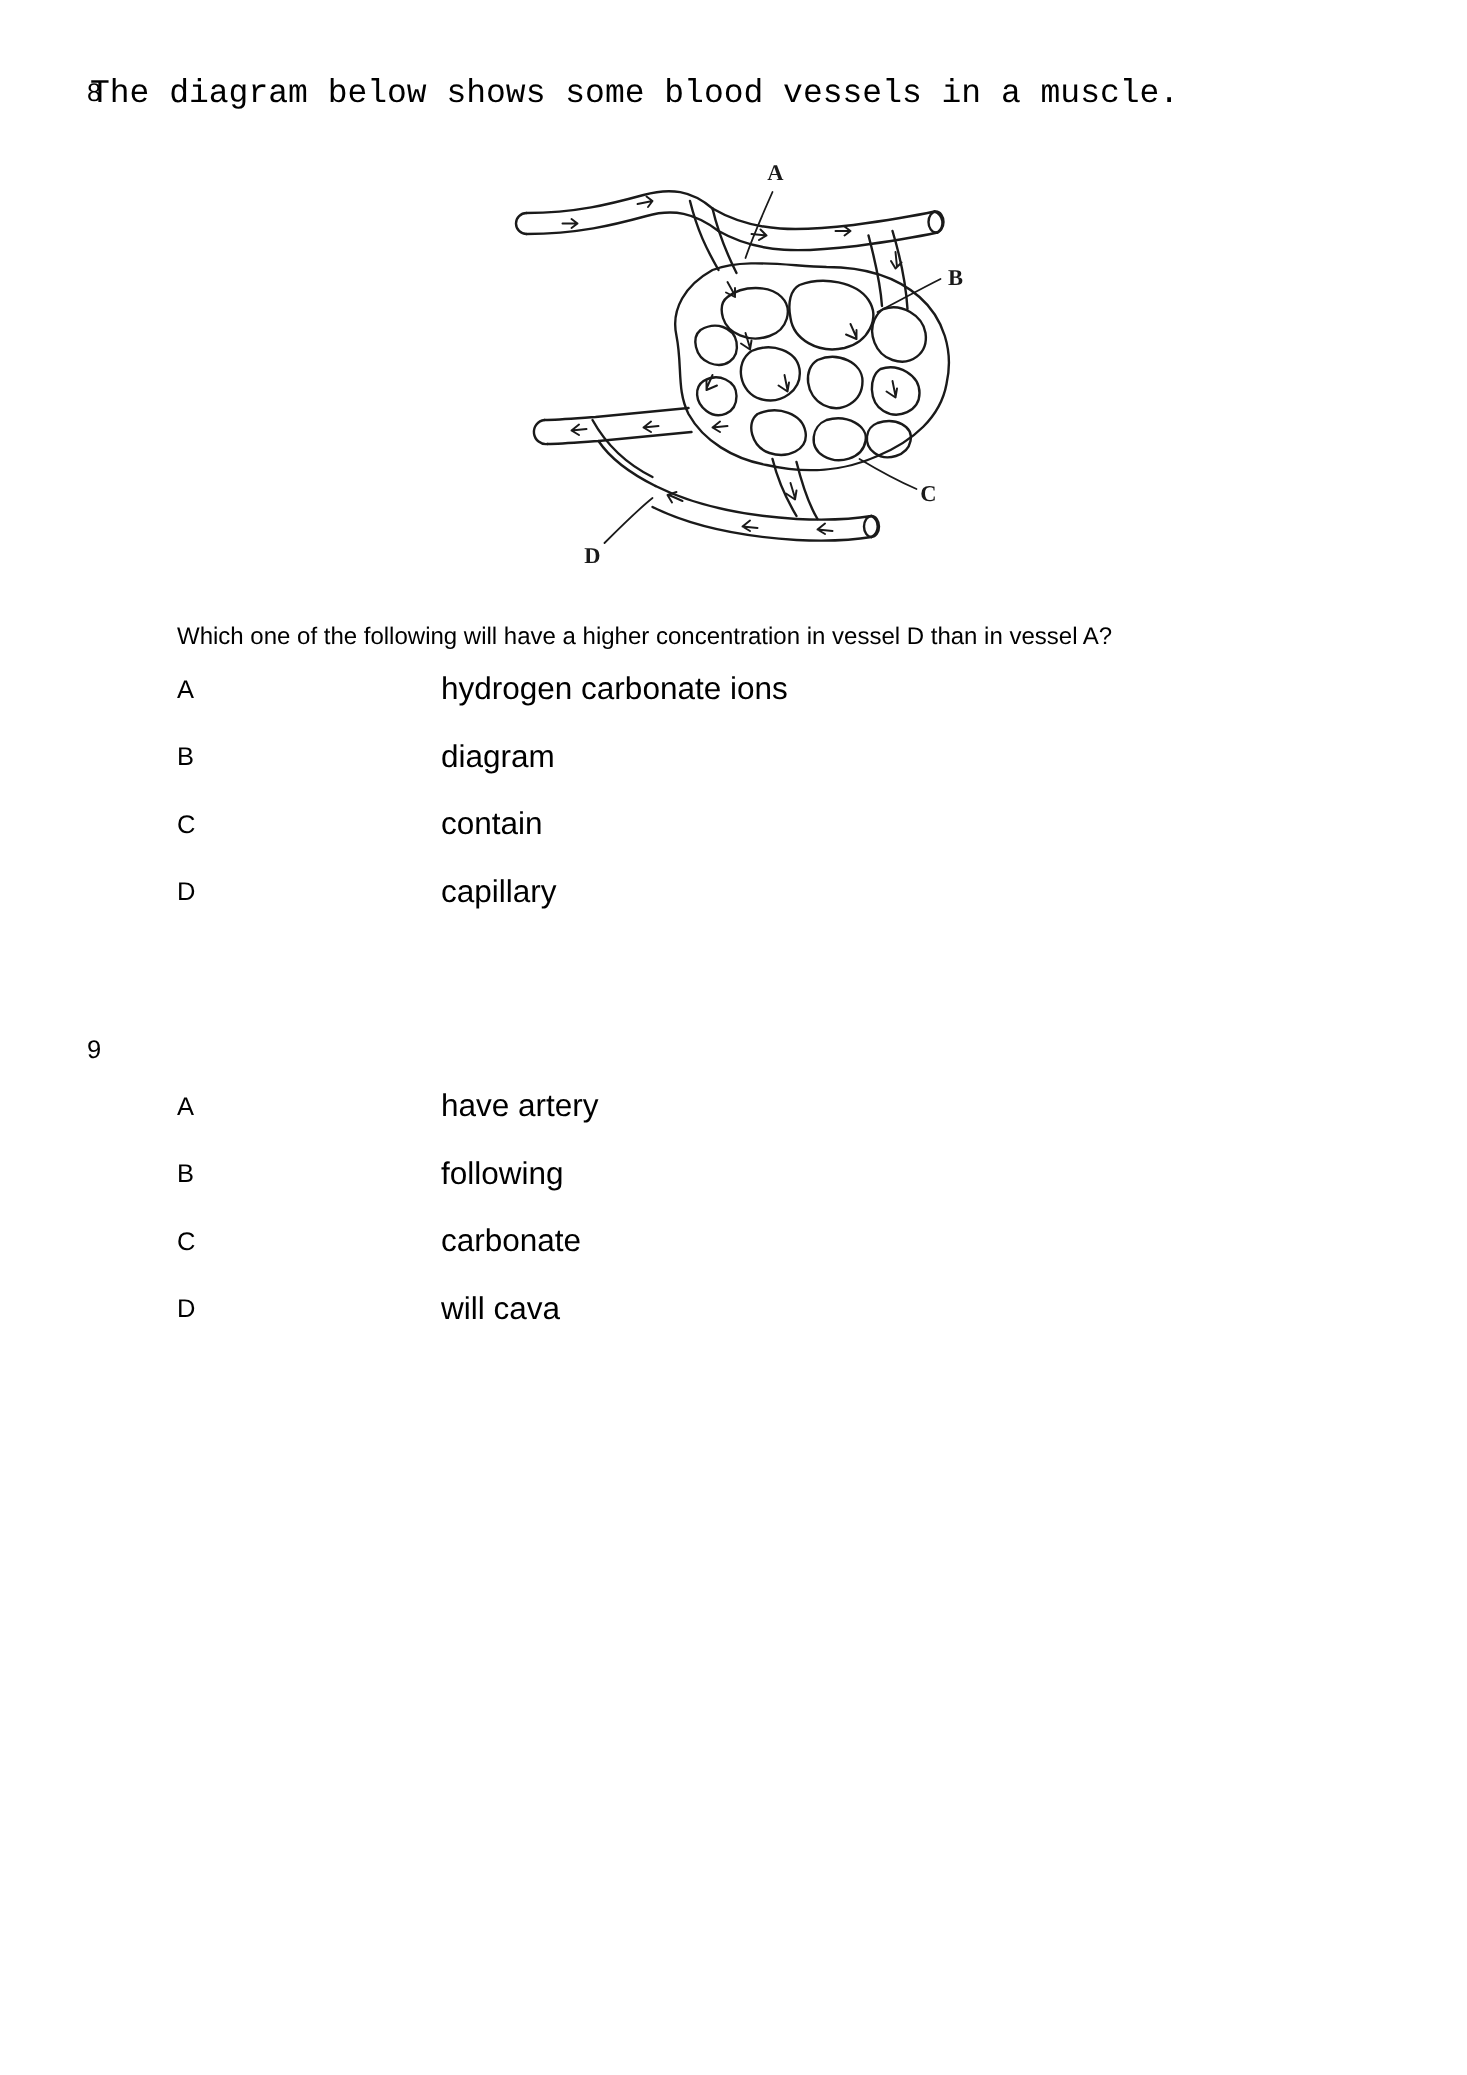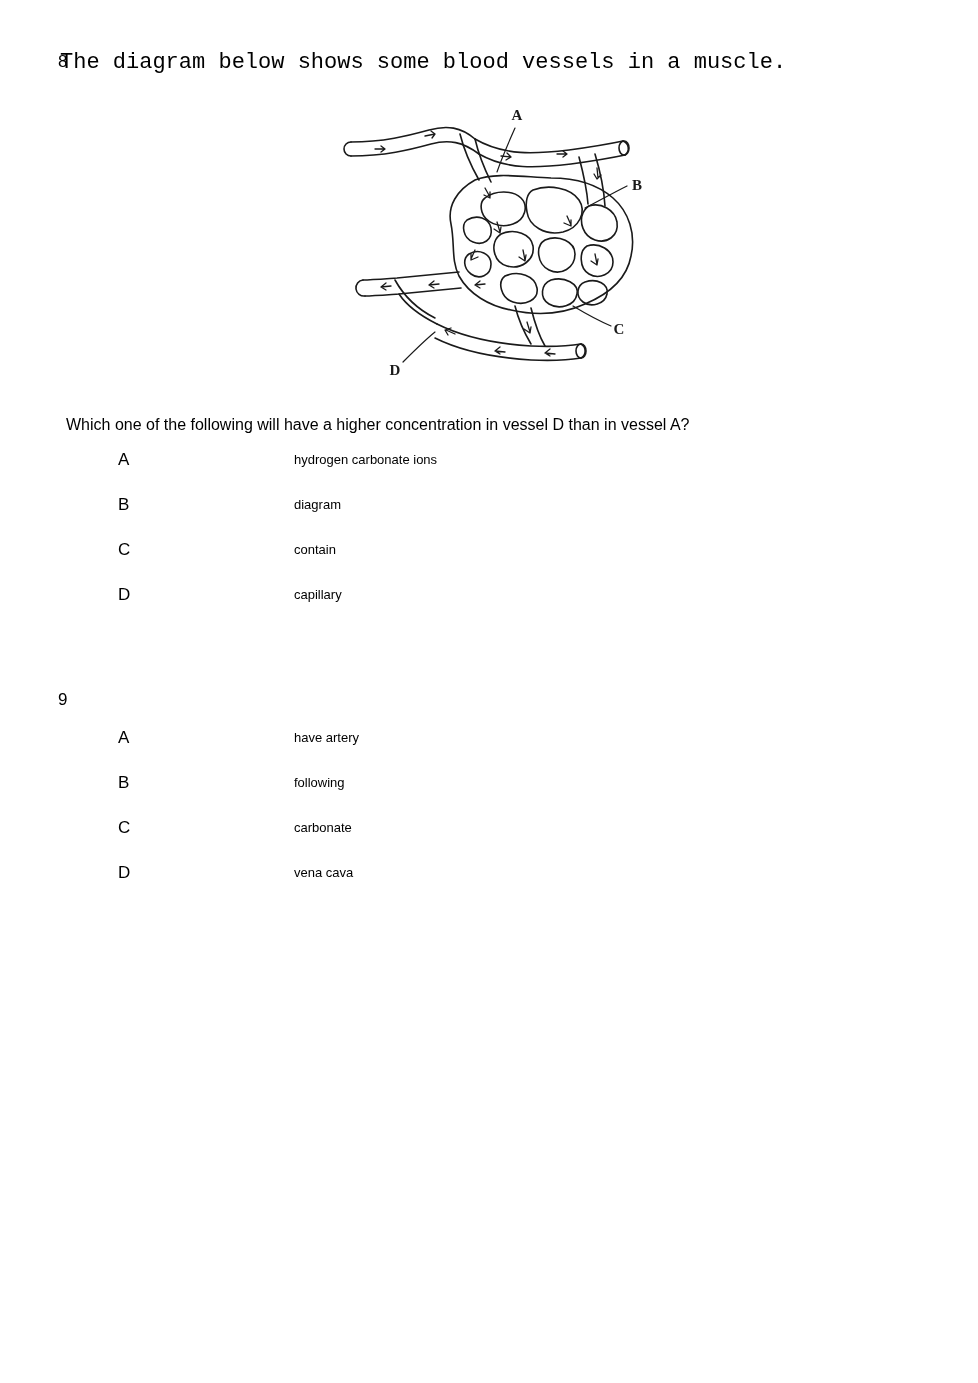--- a/index.html
+++ b/index.html
@@ -52,21 +52,21 @@
     align-items: flex-start;
     margin-bottom: 21px;
   }
   .option-letter {
     width: 58px;
     flex: 0 0 58px;
     font-size: 17px;
     line-height: 24px;
   }
   .option-text {
-    font-size: 13px;
+    font-size: 21px;
     line-height: 24px;
   }
   .indent {
     padding-left: 118px;
     box-sizing: border-box;
   }
   .figure {
     margin-top: 18px;
     margin-bottom: 22px;
     display: flex;
@@ -75,21 +75,21 @@
   .figure svg {
     display: block;
   }
   #q8 {
     padding-top: 50px;
   }
   #q9 {
     padding-top: 60px;
   }
   .stem-indent {
-    padding-left: 66px;
+    padding-left: 118px;
     box-sizing: border-box;
     max-width: 930px;
   }
   .diagram-label {
     font-family: "Liberation Serif", serif;
     font-size: 15px;
     font-weight: bold;
     fill: #1a1a1a;
   }
 </style>
@@ -222,18 +222,18 @@
       <div class="option-row">
         <div class="option-letter" style="padding-left:118px; width:176px; flex:0 0 176px;">B</div>
         <div class="option-text">following</div>
       </div>
       <div class="option-row">
         <div class="option-letter" style="padding-left:118px; width:176px; flex:0 0 176px;">C</div>
         <div class="option-text">carbonate</div>
       </div>
       <div class="option-row">
         <div class="option-letter" style="padding-left:118px; width:176px; flex:0 0 176px;">D</div>
-        <div class="option-text">vena cava</div>
+        <div class="option-text">will cava</div>
       </div>
     </div>
   </div>
 
 </div>
 
 </body></html>

